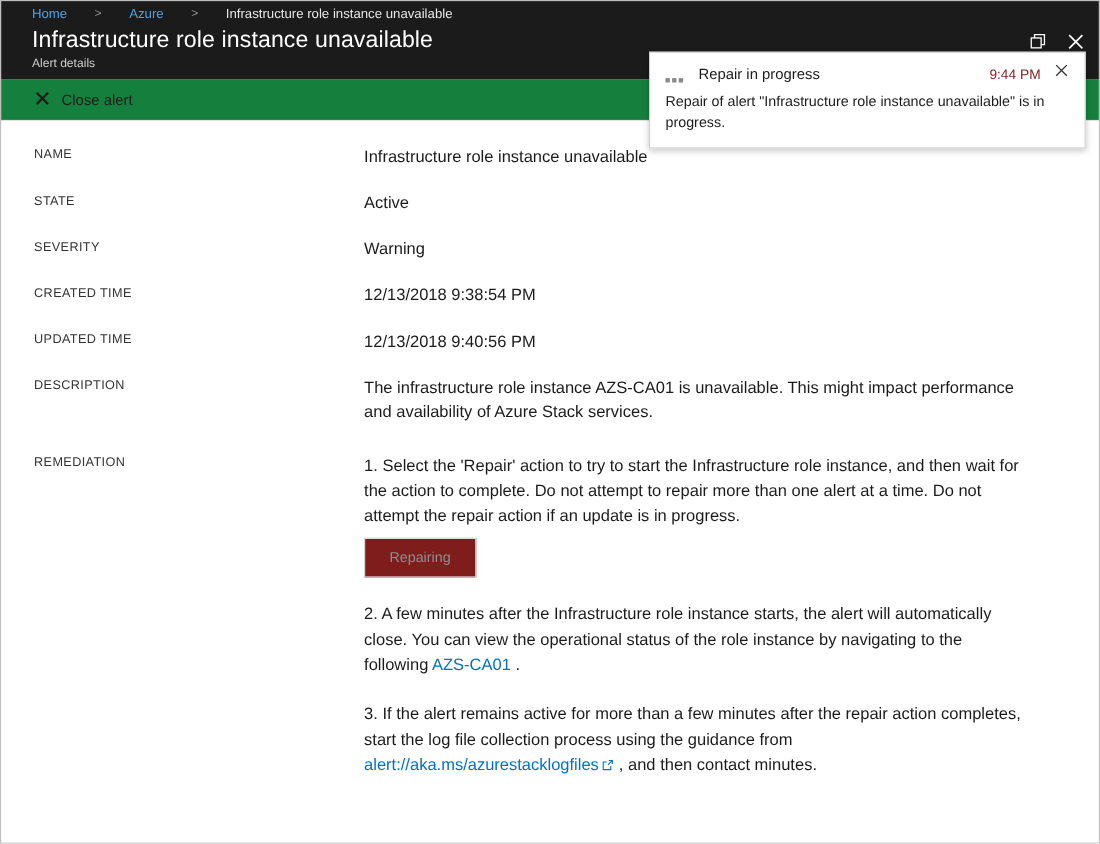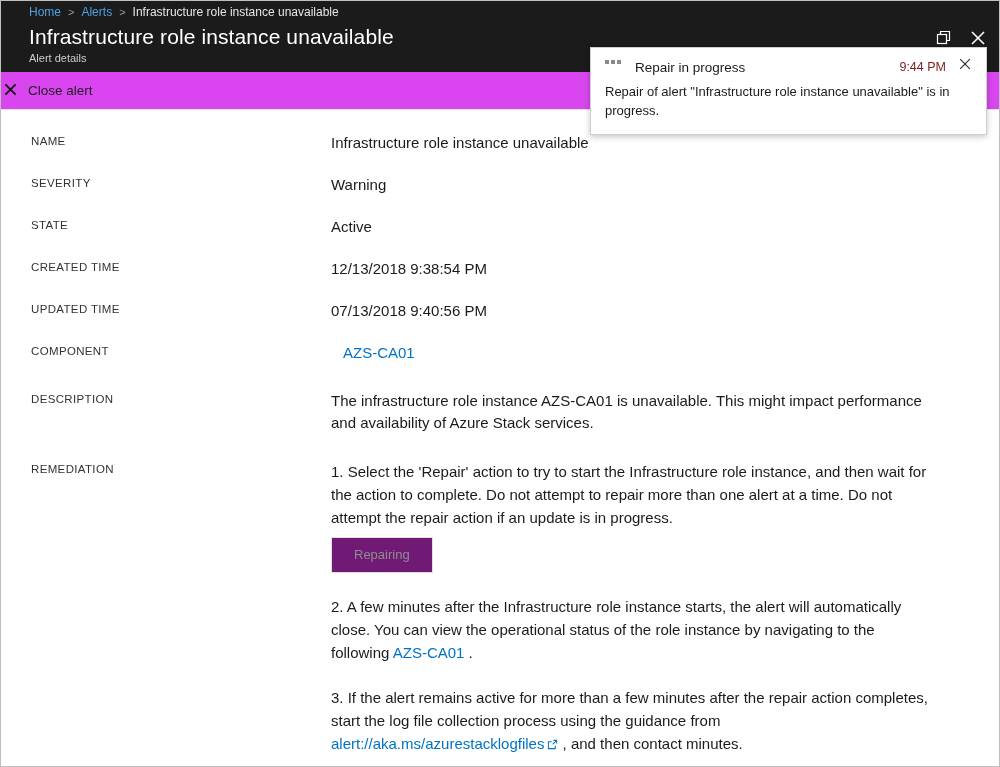--- a/index.html
+++ b/index.html
@@ -29,21 +29,21 @@
     position: relative;
     box-sizing: border-box;
   }
   .breadcrumb {
     display: flex;
     align-items: center;
     height: 21px;
     padding: 0 0 0 28px;
     font-size: 12px;
     color: #cfcfcf;
-    gap: 7px;
+    gap: 25px;
   }
   .breadcrumb .crumb-link {
     color: #4ea0e0;
     text-decoration: none;
     cursor: pointer;
   }
   .breadcrumb .crumb-sep {
     color: #9a9a9a;
     font-size: 11px;
   }
@@ -82,21 +82,22 @@
     align-items: center;
     justify-content: center;
   }
 
   
   .commandbar {
     height: 37px;
     border-bottom: 1px solid #e2e2e2;
     display: flex;
     align-items: center;
-    background: #d946ef;
+    padding-left: 28px;
+    background: #15803d;
   }
   .cmd-button {
     display: flex;
     align-items: center;
     gap: 10px;
     font-size: 13.5px;
     color: #1b1b1b;
     cursor: pointer;
     padding: 4px 6px 4px 2px;
   }
@@ -146,21 +147,21 @@
     font-size: 15px;
     line-height: 23px;
     color: #1b1b1b;
     margin: 0 0 22px 0;
     max-width: 600px;
   }
   .remed-p.first { margin-bottom: 8px; }
 
   .repair-btn {
     display: inline-block;
-    background: #701a75;
+    background: #7f1d1d;
     border: 1px solid #e0e0e0;
     color: #8e8e8e;
     font-size: 13px;
     padding: 6px 22px;
     margin-bottom: 22px;
     cursor: default;
     font-family: "Liberation Sans", sans-serif;
   }
 
   .ext-link {
@@ -181,21 +182,21 @@
     left: 589px;
     width: 397px;
     background: #ffffff;
     border: 1px solid #cfcfcf;
     box-shadow: 0 2px 6px rgba(0,0,0,0.22);
     box-sizing: border-box;
     padding: 12px 14px 14px 14px;
   }
   .toast-head {
     display: flex;
-    align-items: flex-start;
+    align-items: flex-end;
     position: relative;
   }
   .toast-dots {
     width: 20px;
     display: flex;
     gap: 2px;
     align-items: center;
     margin-right: 10px;
   }
   .toast-dots i {
@@ -233,21 +234,21 @@
 </style>
 </head>
 <body>
 
 <div id="app">
 
   <div class="header">
     <div class="breadcrumb">
       <span class="crumb-link">Home</span>
       <span class="crumb-sep">&gt;</span>
-      <span class="crumb-link">Alerts</span>
+      <span class="crumb-link">Azure</span>
       <span class="crumb-sep">&gt;</span>
       <span class="crumb-current">Infrastructure role instance unavailable</span>
     </div>
     <div class="title-row">
       <div class="page-title">Infrastructure role instance unavailable</div>
       <div class="page-subtitle">Alert details</div>
     </div>
     <div class="win-controls">
       <span class="win-btn">
         <svg width="16" height="16" viewBox="0 0 16 16">
@@ -277,45 +278,39 @@
   </div>
 
   <div class="content">
 
     <div class="row">
       <div class="row-label">NAME</div>
       <div class="row-value">Infrastructure role instance unavailable</div>
     </div>
 
     <div class="row">
+      <div class="row-label">STATE</div>
+      <div class="row-value">Active</div>
+    </div>
+
+    <div class="row">
       <div class="row-label">SEVERITY</div>
       <div class="row-value">Warning</div>
     </div>
 
     <div class="row">
-      <div class="row-label">STATE</div>
-      <div class="row-value">Active</div>
-    </div>
-
-    <div class="row">
       <div class="row-label">CREATED TIME</div>
       <div class="row-value">12/13/2018 9:38:54 PM</div>
     </div>
 
     <div class="row">
       <div class="row-label">UPDATED TIME</div>
-      <div class="row-value">07/13/2018 9:40:56 PM</div>
-    </div>
-
-    <div class="row" style="margin-bottom:26px;">
-      <div class="row-label">COMPONENT</div>
-      <div class="row-value">
-        <a class="component-link">AZS-CA01</a>
-      </div>
-    </div>
+      <div class="row-value">12/13/2018 9:40:56 PM</div>
+    </div>
+
 
     <div class="row" style="margin-bottom:26px;">
       <div class="row-label">DESCRIPTION</div>
       <div class="row-value desc-block" style="max-width:600px;">The infrastructure role instance AZS-CA01 is unavailable. This might impact performance and availability of Azure Stack services.</div>
     </div>
 
     <div class="row">
       <div class="row-label">REMEDIATION</div>
       <div class="row-value">
         <p class="remed-p first">1. Select the 'Repair' action to try to start the Infrastructure role instance, and then wait for the action to complete. Do not attempt to repair more than one alert at a time. Do not attempt the repair action if an update is in progress.</p>

